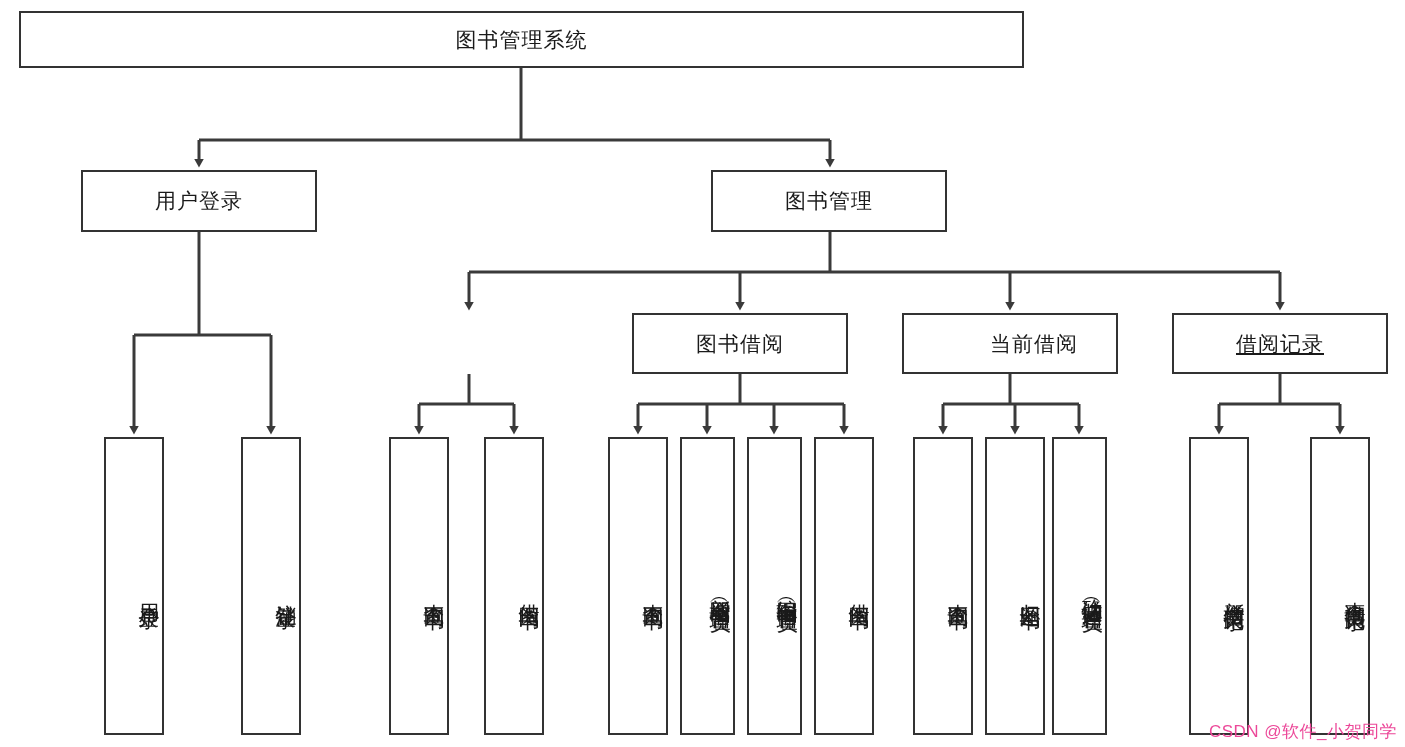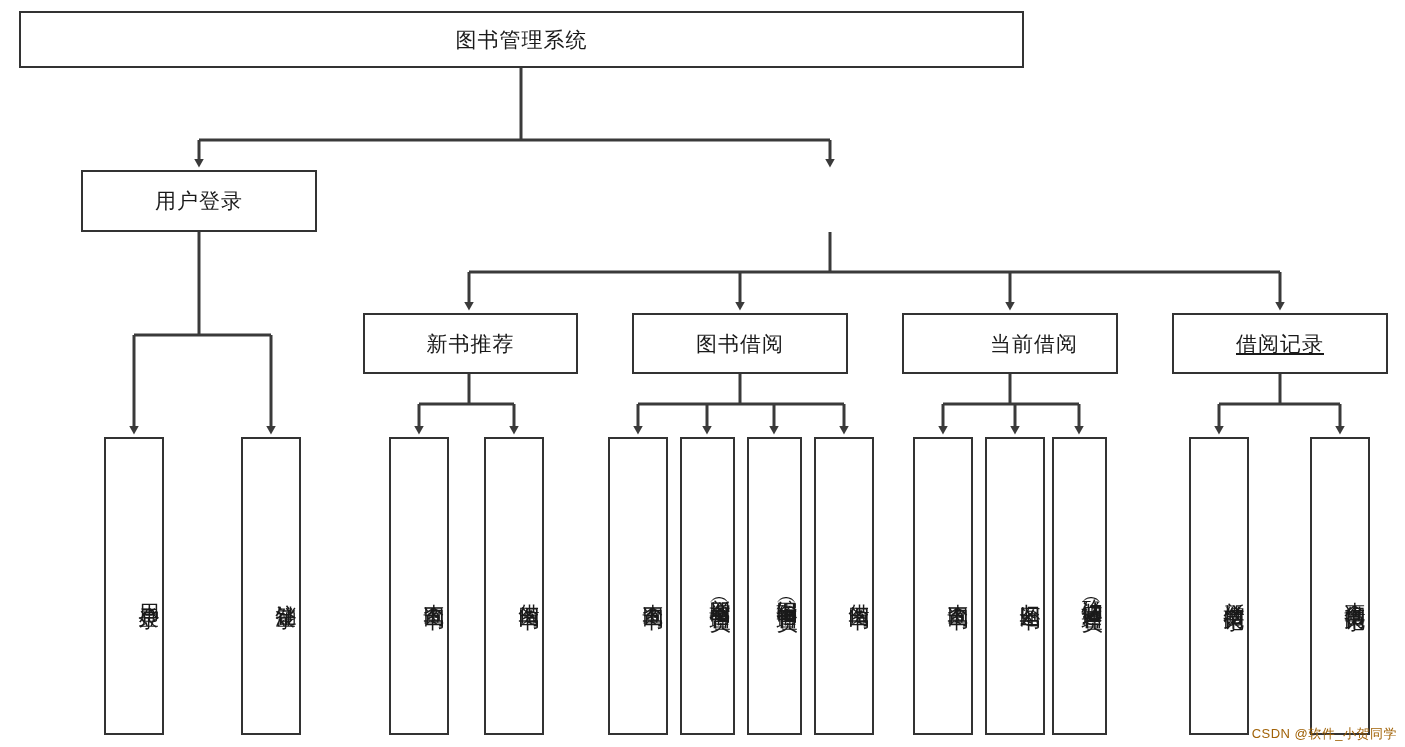--- a/index.html
+++ b/index.html
@@ -52,22 +52,22 @@
   .node.vert .vlabel {
     writing-mode: vertical-rl;
     text-orientation: upright;
     display: block;
     white-space: nowrap;
   }
   .watermark {
     position: absolute;
     right: 8px;
     bottom: 4px;
-    font-size: 13px;
-    color: #a16207;
+    font-size: 17px;
+    color: #ec4899;
     letter-spacing: 0.5px;
     white-space: nowrap;
   }
 </style>
 </head>
 <body>
 
 <div id="diagram-root">
 
   <svg class="connectors" viewBox="0 0 1405 747" preserveAspectRatio="none">
@@ -120,24 +120,24 @@
     </g>
   </svg>
 
   <div class="node horiz" style="left:19px; top:11px; width:1005px; height:57px;">
     <span>图书管理系统</span>
   </div>
 
   <div class="node horiz" style="left:81px; top:170px; width:236px; height:62px;">
     <span>用户登录</span>
   </div>
+  <div class="node horiz" style="left:711px; top:170px; width:236px; height:62px;">
+    <span>图书管理</span>
+  </div>
 
-  <div class="node horiz" style="left:363px; top:313px; width:215px; height:61px;">
-    <span>新书推荐</span>
-  </div>
   <div class="node horiz" style="left:632px; top:313px; width:216px; height:61px;font-family:Liberation Mono, monospace;">
     <span>图书借阅</span>
   </div>
   <div class="node horiz" style="left:902px; top:313px; width:216px; height:61px;padding-left:48px;">
     <span>当前借阅</span>
   </div>
   <div class="node horiz" style="left:1172px; top:313px; width:216px; height:61px;text-decoration:underline;">
     <span>借阅记录</span>
   </div>
 

